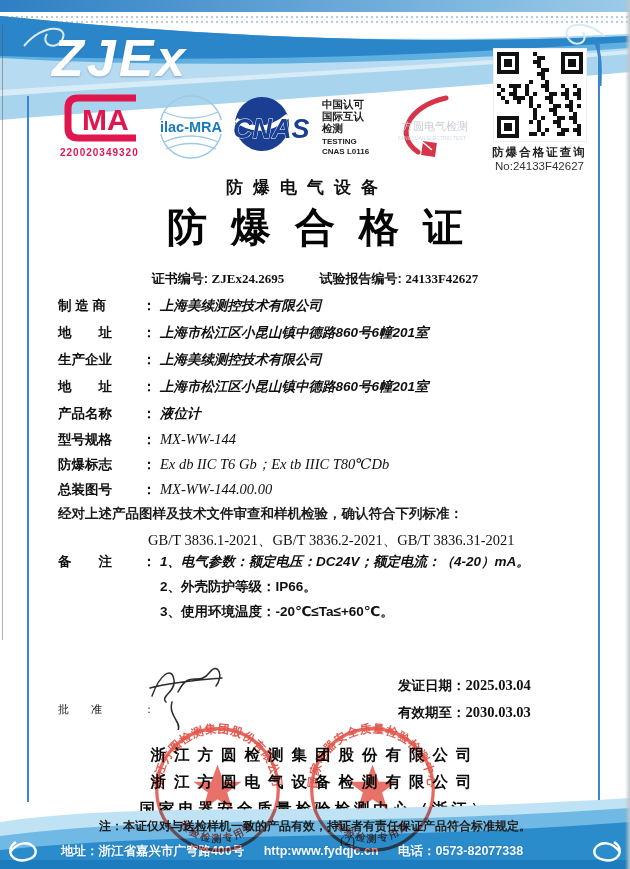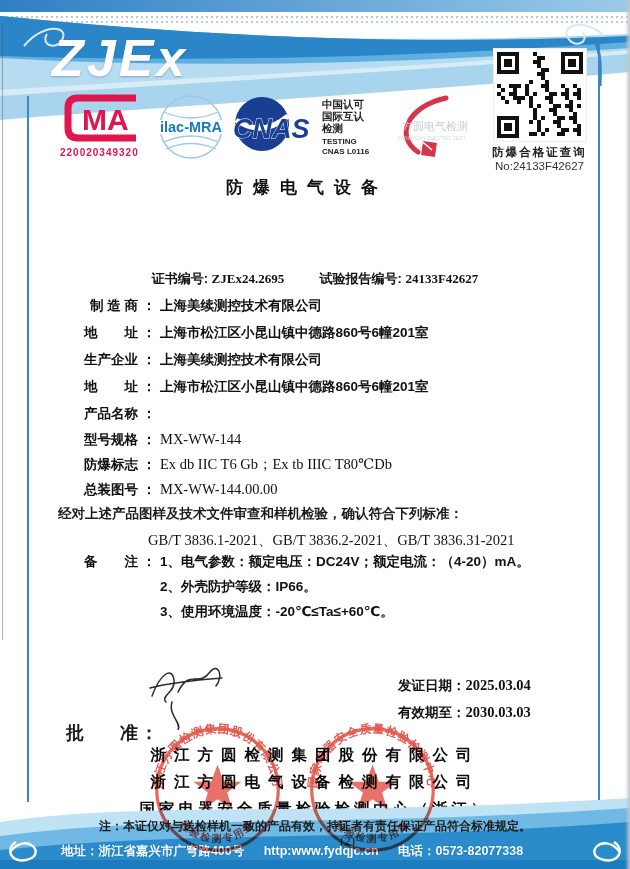--- a/index.html
+++ b/index.html
@@ -24,28 +24,28 @@
   .qr-caption{margin-top:3px;font-weight:bold;font-size:11.5px;letter-spacing:2px;color:#222;}
   .qr-number{font-size:11.5px;color:#333;}
   
   .subtitle{left:0;top:176px;width:614px;text-align:center;font-weight:bold;font-size:17px;letter-spacing:10px;color:#111;}
   .maintitle{left:0;top:200px;width:630px;text-align:center;font-weight:bold;font-size:40px;letter-spacing:24px;color:#050505;text-indent:24px;}
   .certline{left:0;top:270px;width:630px;text-align:center;font-weight:bold;font-size:13px;color:#111;}
   .certline .gap{display:inline-block;width:28px;}
   .certline .serifv{font-family:"Liberation Serif","DejaVu Serif",serif;font-weight:bold;}
   
   .frow{left:58px;width:514px;display:flex;font-size:13.5px;font-weight:bold;color:#101010;line-height:17px;}
-  .flabel{width:80px;flex:none;text-align:right;}
+  .flabel{width:80px;flex:none;}
   .fcolon{width:22px;flex:none;text-align:center;}
-  .fvalue{flex:1;}
+  .fvalue{flex:1;font-style:italic;}
   .latin{font-family:"Liberation Serif","DejaVu Serif",serif;font-weight:normal;font-size:14.5px;}
   .confirm{left:58px;top:505px;width:520px;font-weight:bold;font-size:13.5px;}
   .standards{left:148px;top:531px;font-family:"Liberation Serif","DejaVu Serif",serif;font-size:14.5px;color:#111;}
   
-  .app-label{left:58px;top:721px;display:flex;font-size:18px;font-weight:bold;}
+  .app-label{left:58px;top:702px;display:flex;font-size:11px;font-weight:normal;}
   .date-row{left:398px;font-size:13.5px;font-weight:bold;color:#101010;}
   .sig{left:138px;top:660px;z-index:2;}
   
   .issuer{left:0;width:630px;text-align:center;font-weight:bold;color:#0a0a0a;z-index:2;}
   .iss1,.iss2{font-size:15.5px;letter-spacing:8px;}
   .iss3{font-size:15.5px;letter-spacing:4px;}
   
   .stamp{z-index:6;mix-blend-mode:multiply;opacity:.9;}
   
   .note{left:0;top:818px;width:630px;text-align:center;font-weight:bold;font-size:12px;color:#1b1b1b;z-index:4;}
@@ -566,20 +566,21 @@
         </div>
       <div class="finder f-tl"></div>
       <div class="finder f-tr"></div>
       <div class="finder f-bl"></div>
     </div>
     <div class="qr-caption">防爆合格证查询</div>
     <div class="qr-number">No:24133F42627</div>
   </div>
 
   <div class="abs subtitle">防爆电气设备</div>
+  <div class="abs maintitle">防爆合格证</div>
   <div class="abs certline">
     <span>证书编号:</span>
     <span class="serifv">ZJEx24.2695</span>
     <span class="gap"></span>
     <span>试验报告编号:</span>
     <span class="serifv">24133F42627</span>
   </div>
 
   <div class="abs frow" style="top:297px">
     <span class="flabel">制 造 商</span>
@@ -597,20 +598,21 @@
       <span class="fvalue">上海美续测控技术有限公司</span>
     </div>
   <div class="abs frow" style="top:378px">
     <span class="flabel">地　　址</span>
       <span class="fcolon">：</span>
       <span class="fvalue">上海市松江区小昆山镇中德路860号6幢201室</span>
     </div>
   <div class="abs frow" style="top:405px">
     <span class="flabel">产品名称</span>
       <span class="fcolon">：</span>
+      <span class="fvalue">液位计</span>
     </div>
   <div class="abs frow" style="top:431px">
     <span class="flabel">型号规格</span>
       <span class="fcolon">：</span>
       <span class="fvalue latin">MX-WW-144</span>
     </div>
   <div class="abs frow" style="top:456px">
     <span class="flabel">防爆标志</span>
       <span class="fcolon">：</span>
       <span class="fvalue latin">Ex db IIC T6 Gb；Ex tb IIIC T80℃Db</span>

